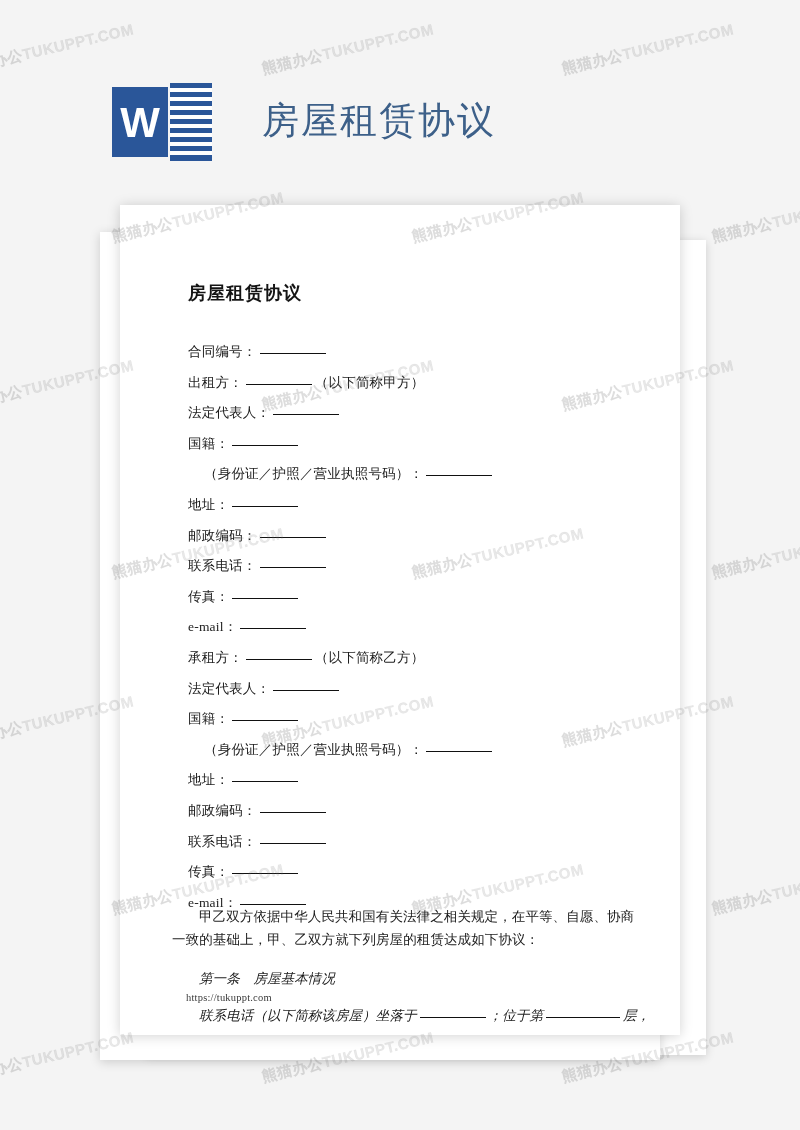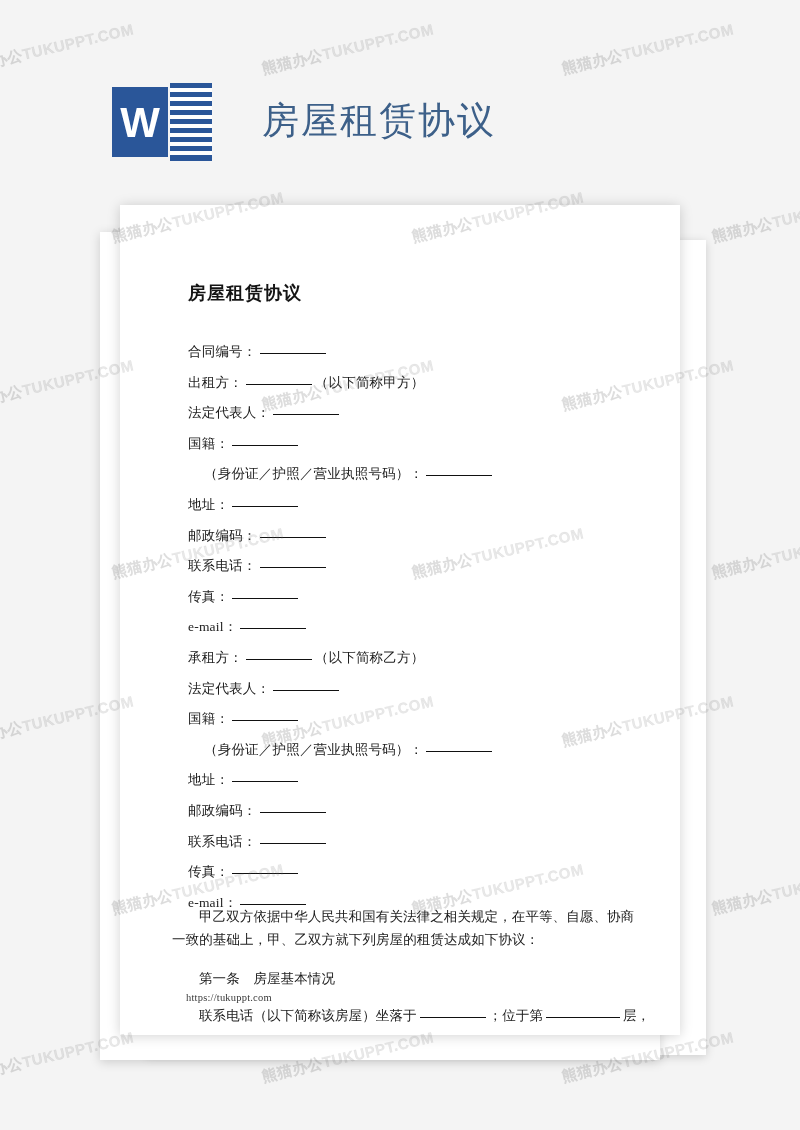--- a/index.html
+++ b/index.html
@@ -153,20 +153,21 @@
     margin: 0;
   }
   .clause {
     font-size: 13.5px;
     line-height: 23px;
     color: #1b1b1b;
     margin: 14px 0 0 0;
     padding-left: 27px;
     letter-spacing: 0.1px;
     white-space: nowrap;
+    font-style: italic;
   }
   .clause-gap { margin-top: 16px; }
 
   .footer-url {
     position: absolute;
     left: 66px;
     bottom: 32px;
     font-family: Liberation Serif, serif;
     font-size: 10.5px;
     color: #3a3a3a;

